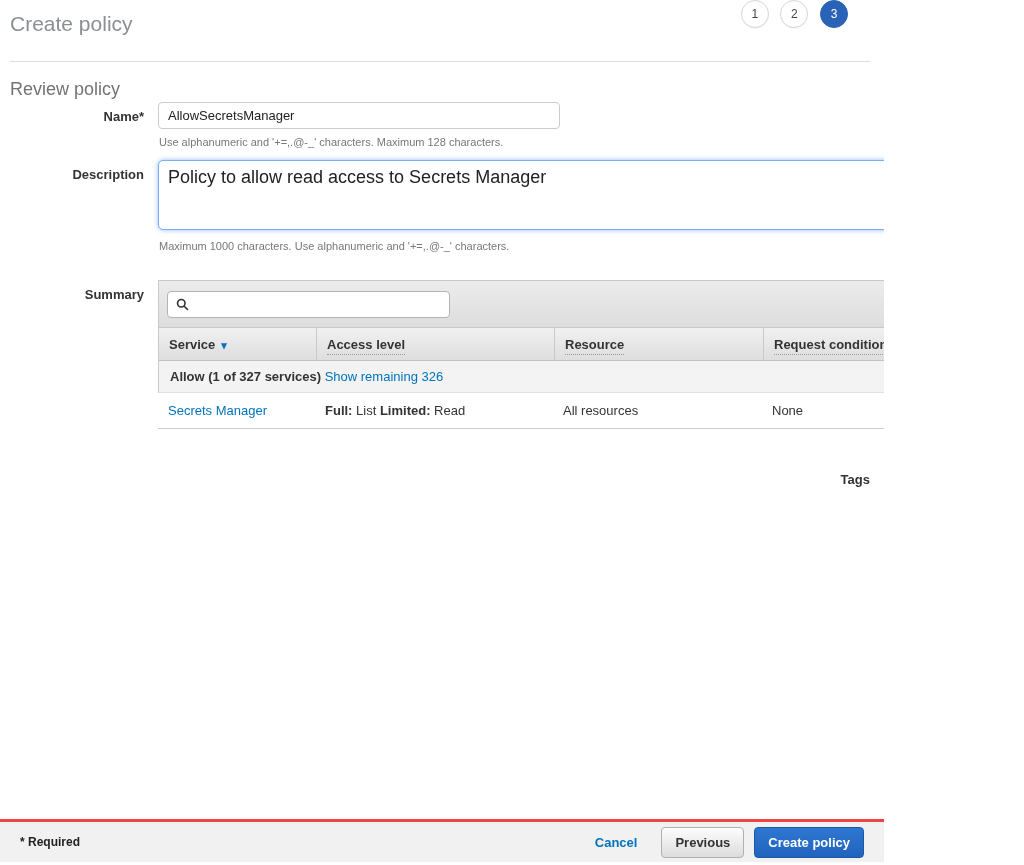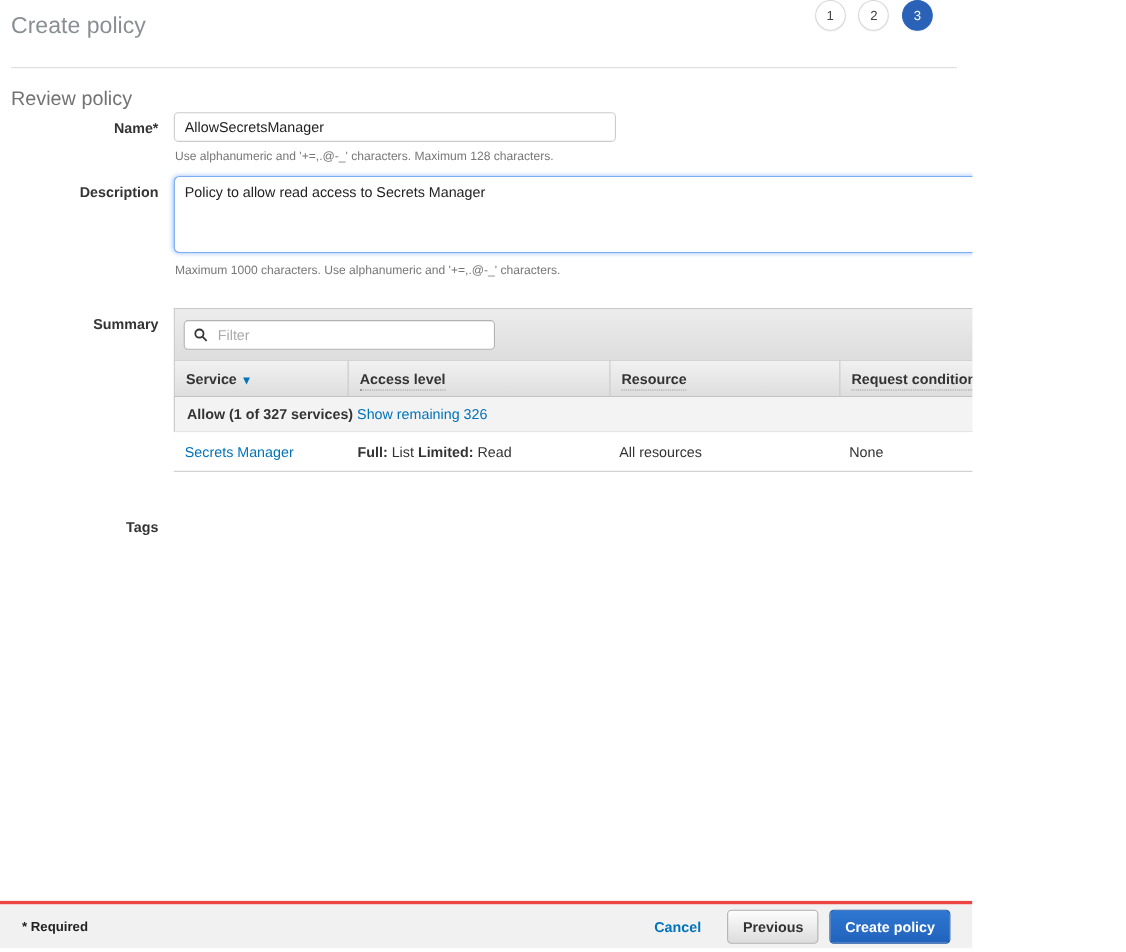--- a/index.html
+++ b/index.html
@@ -92,21 +92,21 @@
     font-family: "Liberation Sans", sans-serif;
     outline: none;
   }
   .desc-textarea {
     width: 810px;
     height: 70px;
     border: 1px solid #7aaef2;
     border-radius: 5px;
     box-shadow: 0 0 5px rgba(96,150,245,0.65);
     padding: 6px 9px;
-    font-size: 13px;
+    font-size: 18px;
     color: #222;
     font-family: "Liberation Sans", sans-serif;
     outline: none;
     resize: both;
   }
 
   
   .summary-row { margin-top: 16px; }
   .summary-table { width: 812px; }
   .toolbar {
@@ -172,21 +172,21 @@
   }
   .td { padding: 10px 10px; font-size: 13px; color: #333; }
   .b { font-weight: bold; }
   .link {
     color: #0073bb;
     text-decoration: none;
     cursor: pointer;
   }
 
   
-  .tags-row { margin-top: 36px; }
+  .tags-row { margin-top: 36px; justify-content: flex-end; }
   .tags-table { width: 812px; }
   .tags-head {
     display: flex;
     background: linear-gradient(#f0f0f0, #dbdbdb);
     border-bottom: 1px solid #cfcfcf;
   }
   .tags-th {
     display: flex;
     justify-content: space-between;
     align-items: center;
@@ -285,21 +285,20 @@
       <div class="lbl">Summary</div>
       <div class="field">
         <div class="summary-table">
 
           <div class="toolbar">
             <div class="filter-box">
               <svg width="13" height="13" viewBox="0 0 16 16">
                 <circle cx="6.5" cy="6.5" r="4.6" fill="none" stroke="#333" stroke-width="2"></circle>
                 <line x1="10.2" y1="10.2" x2="14.6" y2="14.6" stroke="#333" stroke-width="2"></line>
               </svg>
-              <input type="text" placeholder="Filter" style="">
             </div>
           </div>
 
           <div class="thead">
             <div class="th c-service">
               <span>Service</span><span class="caret">▾</span>
             </div>
             <div class="th c-access">
               <span class="dotted">Access level</span>
             </div>

